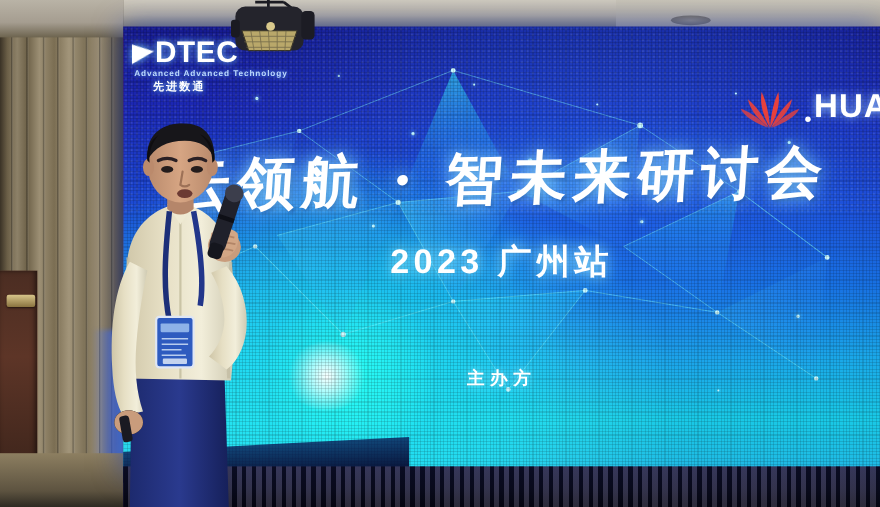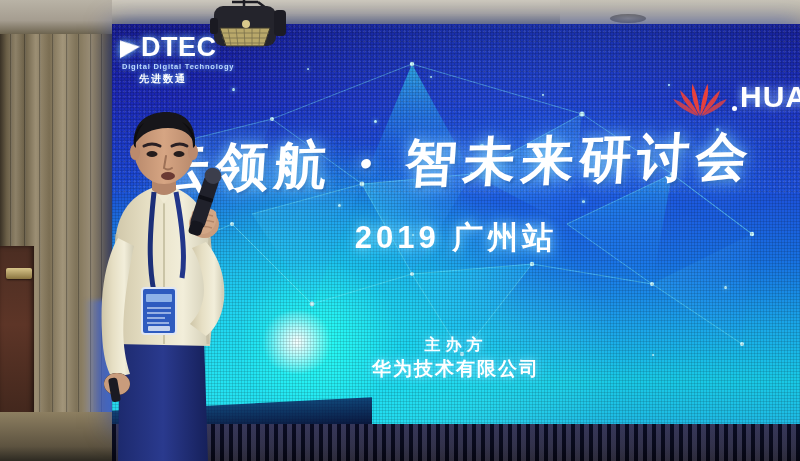--- a/index.html
+++ b/index.html
@@ -273,46 +273,45 @@
     <div class="abs speck" style="left:540px;top:330px;width:2px;height:2px"></div>
     <div class="abs speck" style="left:612px;top:262px;width:3px;height:3px"></div>
 
     <div class="abs" id="hotspot"></div>
     <div class="abs" id="led-grid"></div>
 
     <div class="abs" id="dtec-logo">
       <div style="white-space:nowrap">
         <span id="dtec-mark"></span><span id="dtec-word">DTEC</span>
       </div>
-      <div id="dtec-tag">Digital Digital Technology</div>
+      <div id="dtec-tag">Advanced Advanced Technology</div>
       <div id="dtec-cn">先进数通</div>
     </div>
 
     <div class="abs" id="huawei-logo">
       <svg id="huawei-mark" viewBox="0 0 60 44">
         <g fill="#e8413c">
           <path d="M30 42 C24 32 20 20 22 8 C26 16 29 28 30 42 Z"></path>
           <path d="M30 42 C36 32 40 20 38 8 C34 16 31 28 30 42 Z"></path>
           <path d="M29 42 C20 35 11 26 9 15 C16 21 24 31 29 42 Z" opacity=".92"></path>
           <path d="M31 42 C40 35 49 26 51 15 C44 21 36 31 31 42 Z" opacity=".92"></path>
           <path d="M28 42 C17 38 6 32 2 24 C11 27 21 34 28 42 Z" opacity=".8"></path>
           <path d="M32 42 C43 38 54 32 58 24 C49 27 39 34 32 42 Z" opacity=".8"></path>
         </g>
       </svg>
       <span id="huawei-dot"></span>
       <span id="huawei-word">HUA</span>
     </div>
 
     <div class="abs" id="main-title">云领航 · 智未来研讨会</div>
 
-    <div class="abs" id="subtitle">2019 广州站</div>
+    <div class="abs" id="subtitle">2023 广州站</div>
 
     <div class="abs" id="organizer">
       <div id="org-label">主办方</div>
-      <div class="org-line">华为技术有限公司</div>
     </div>
   </div>
 
   <div class="abs" id="stage-front"></div>
   <div class="abs" id="slat-wall">
     <div class="abs" id="slats"></div>
   </div>
 
   <svg class="abs" id="projector" viewBox="0 0 96 62">
     <g stroke="#1b1b22" stroke-width="2.5" fill="none">

